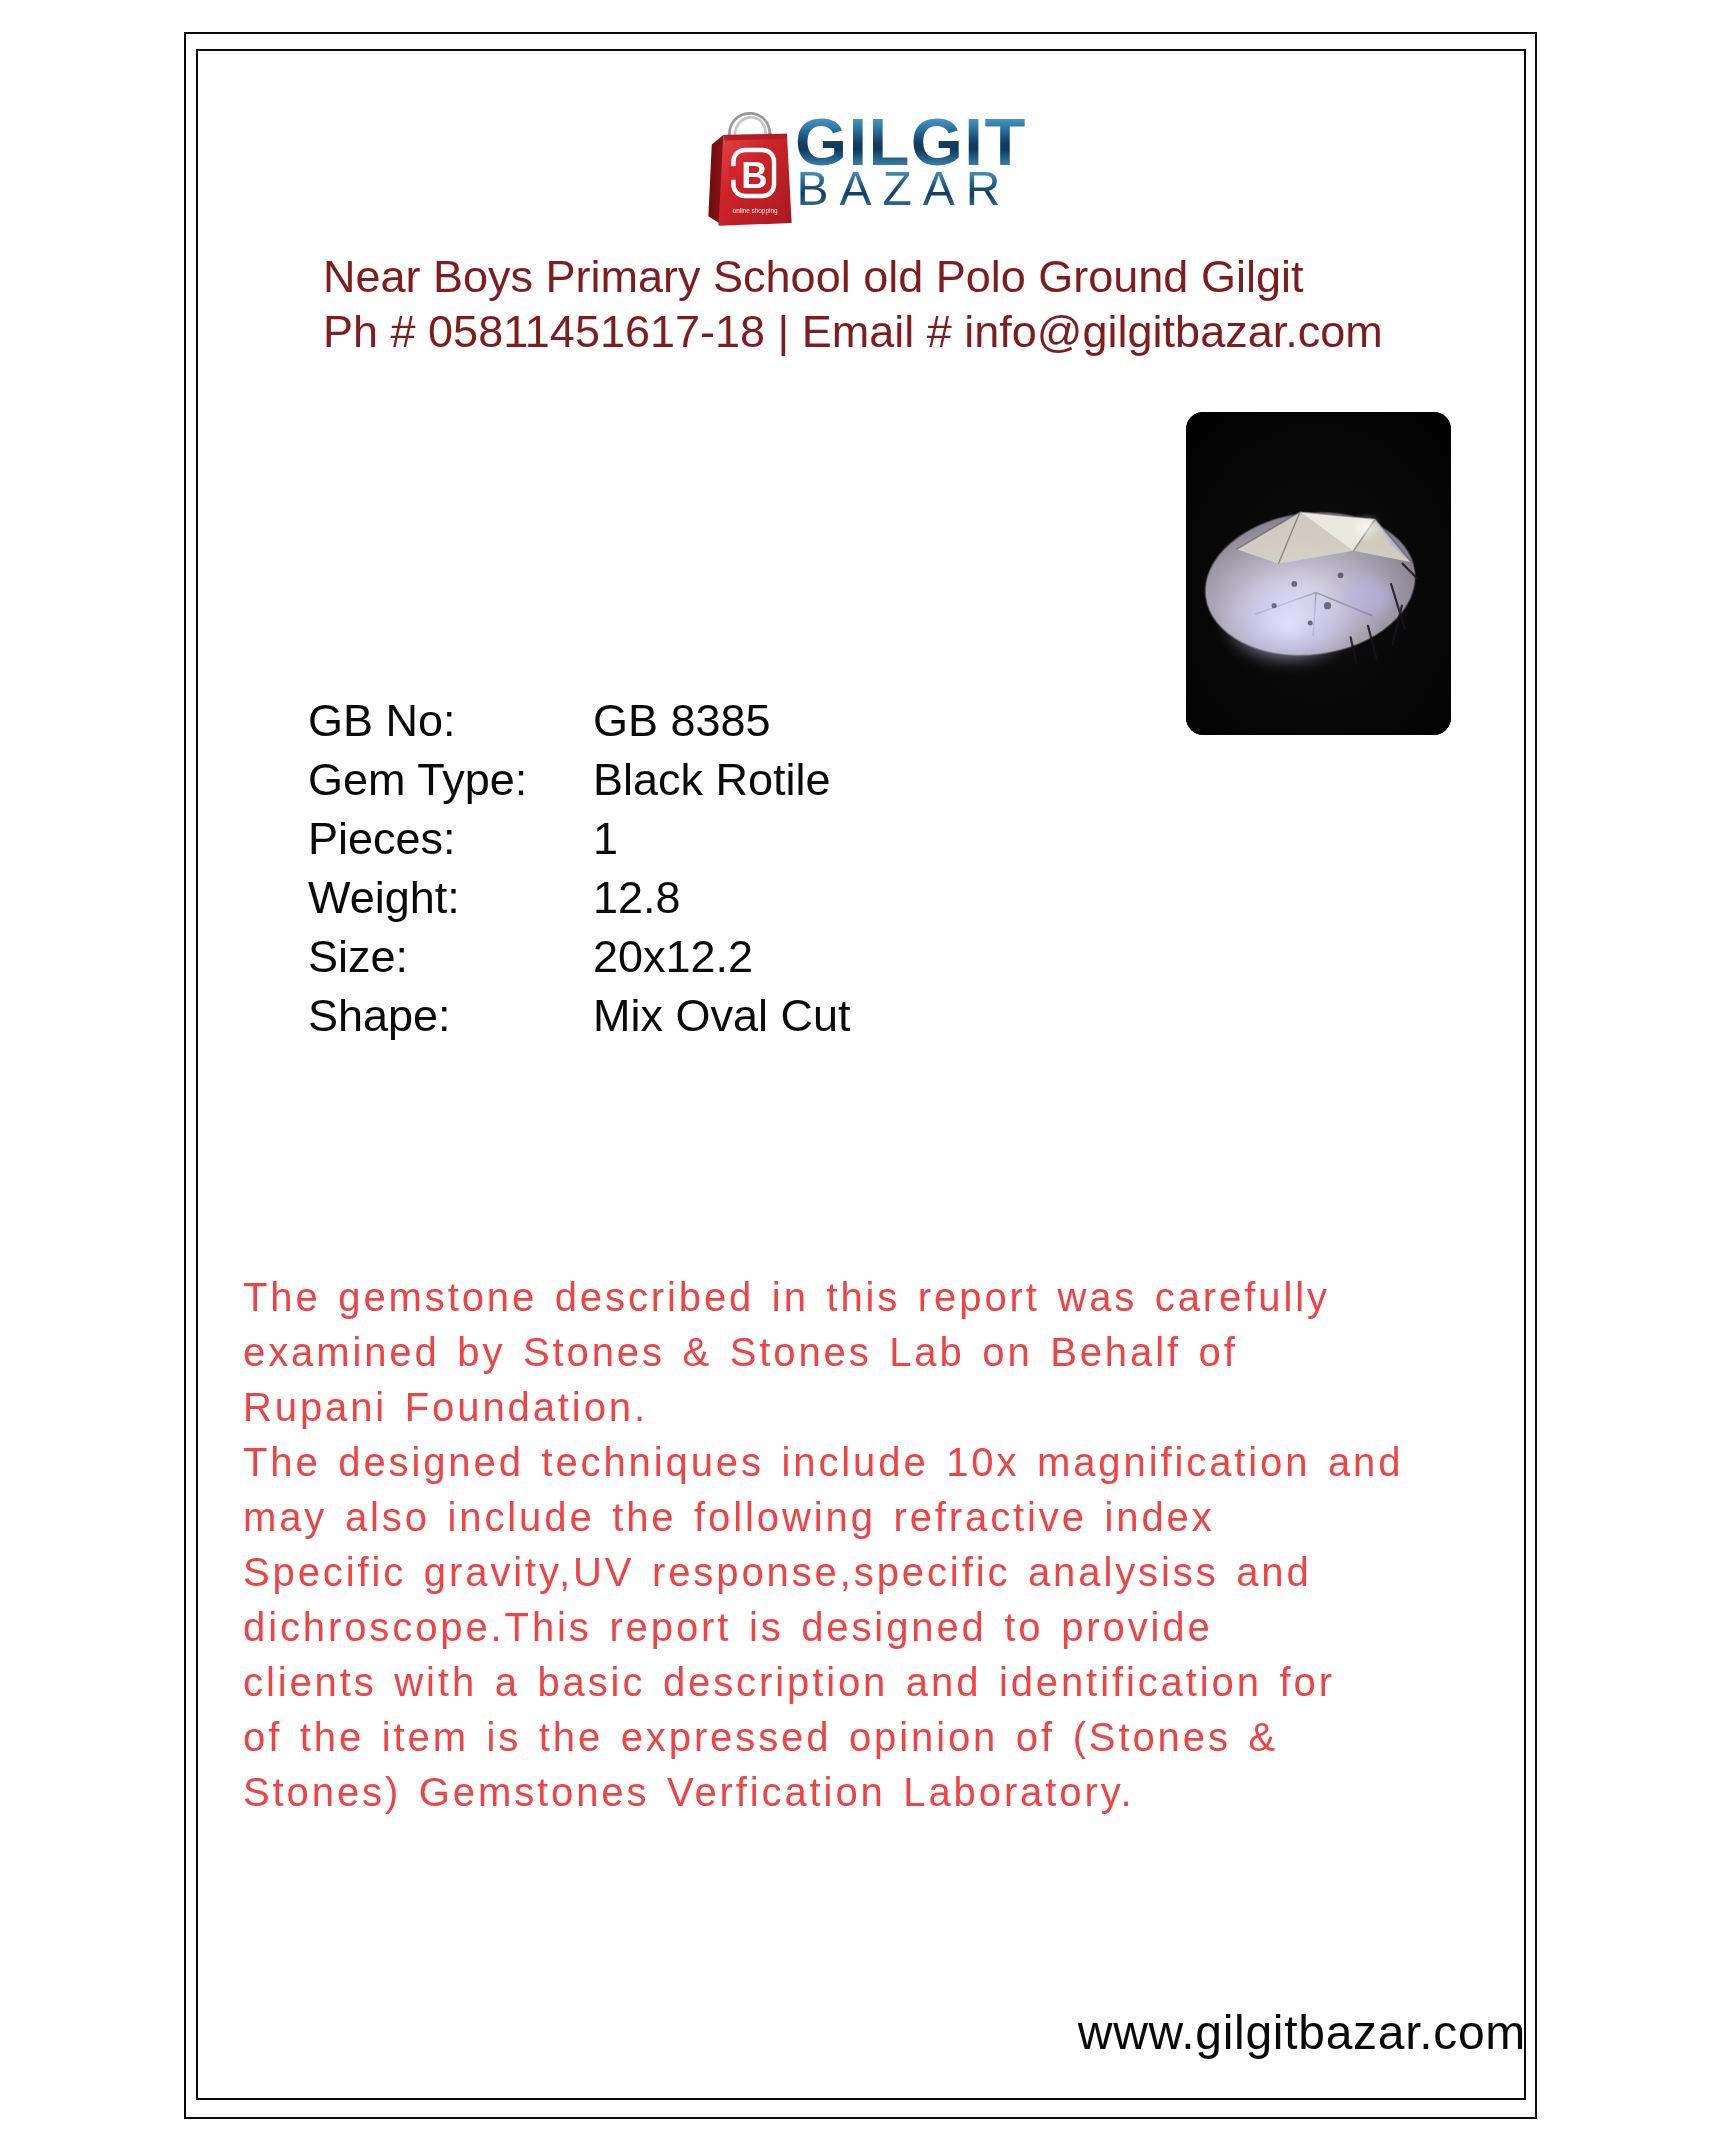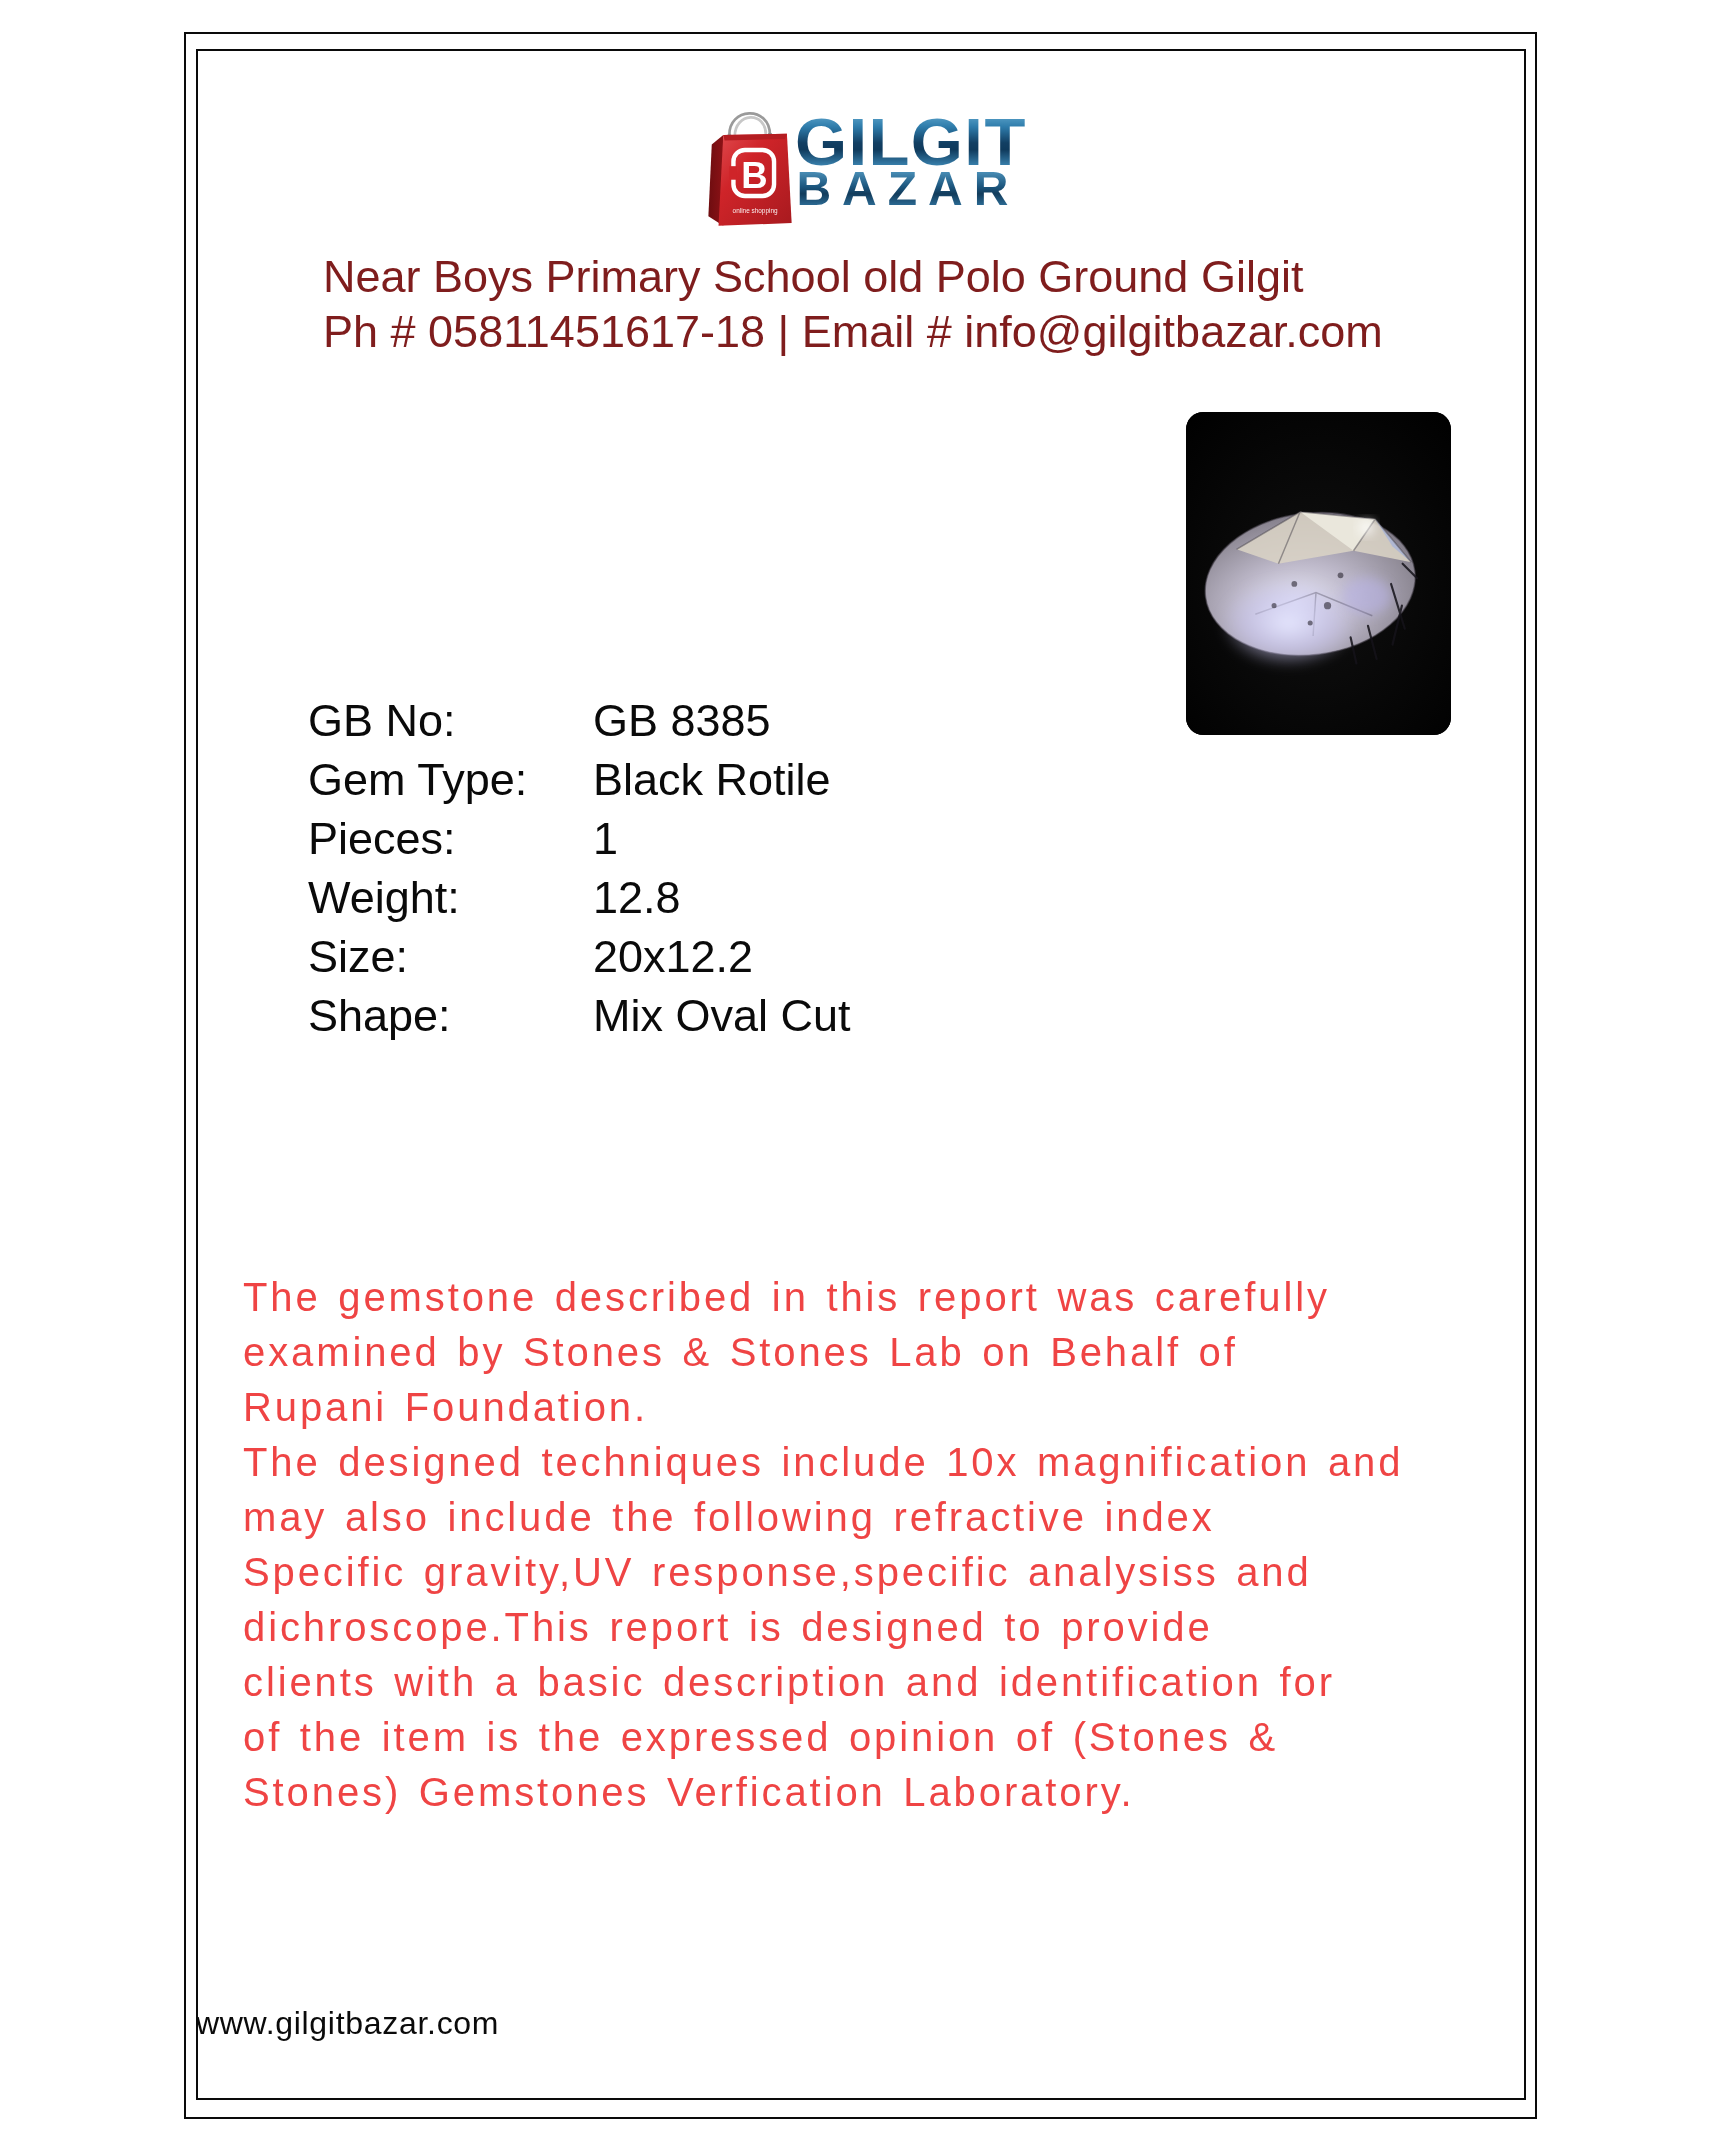--- a/index.html
+++ b/index.html
@@ -22,21 +22,21 @@
   .brand { position:absolute; left:90px; top:0; }
   .brand-top {
     position:absolute; left:0; top:7.2px;
     font-size:67px; font-weight:bold; letter-spacing:1.4px; line-height:1;
     background:linear-gradient(180deg,#73b6da 0%,#2e7cab 28%,#123f63 52%,#0f3a5c 62%,#3f8cba 90%,#9fd2ea 100%);
     -webkit-background-clip:text; background-clip:text;
     -webkit-text-fill-color:transparent; color:#175179;text-align:center;
   }
   .brand-bottom {
     position:absolute; left:1.4px; top:64px;
-    font-size:48px; font-weight:bold; letter-spacing:11px; line-height:1;
+    font-size:48px; font-weight:normal; letter-spacing:11px; line-height:1;
     background:linear-gradient(180deg,#5ea7cf 0%,#1c567e 45%,#123c5c 60%,#3c89b8 100%);
     -webkit-background-clip:text; background-clip:text;
     -webkit-text-fill-color:transparent; color:#175179;
   }
 
   
   .address-block { position:absolute; left:323px; top:249px; font-size:45px; line-height:55px; color:#7f1d1d; white-space:nowrap; }
 
   
   .gem-photo {
@@ -54,21 +54,21 @@
   
   .description {
     position:absolute; left:243px; top:1270px; width:1287px;
     font-size:40px; line-height:55px; letter-spacing:2.9px; word-spacing:3.6px;
     color:#ef4444; white-space:nowrap;
   }
 
   
   .footer {
     position:absolute; left:196px; top:2005px; width:1330px;
-    text-align:left; font-size:32px; letter-spacing:0.7px; color:#0a0a0a;
+    text-align:right; font-size:48px; letter-spacing:0.7px; color:#0a0a0a;
   }
 </style>
 </head>
 <body>
 
 <div class="page">
 
   <div class="border-outer"></div>
   <div class="border-inner"></div>
 

